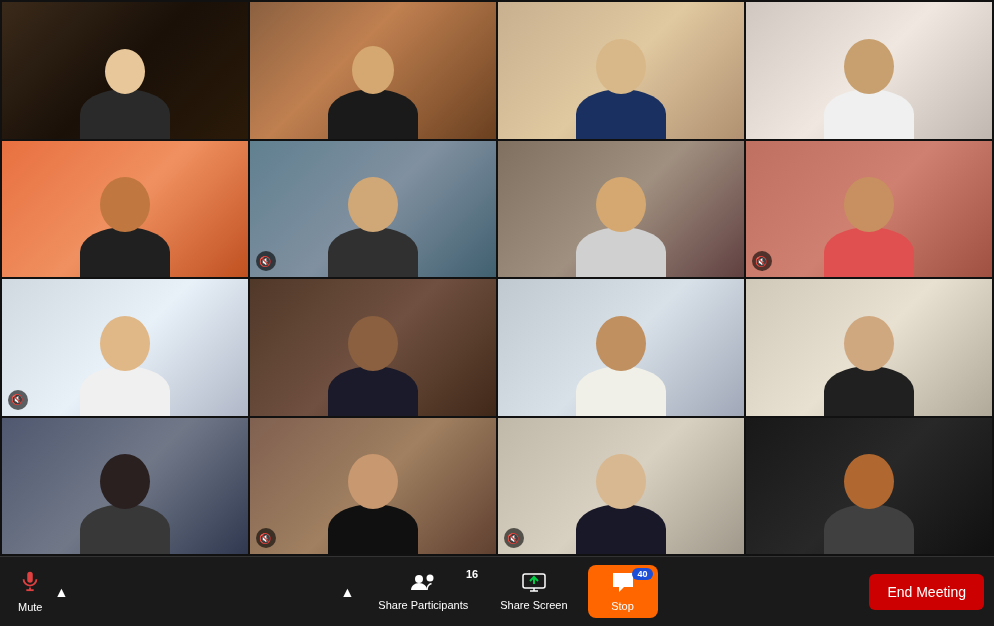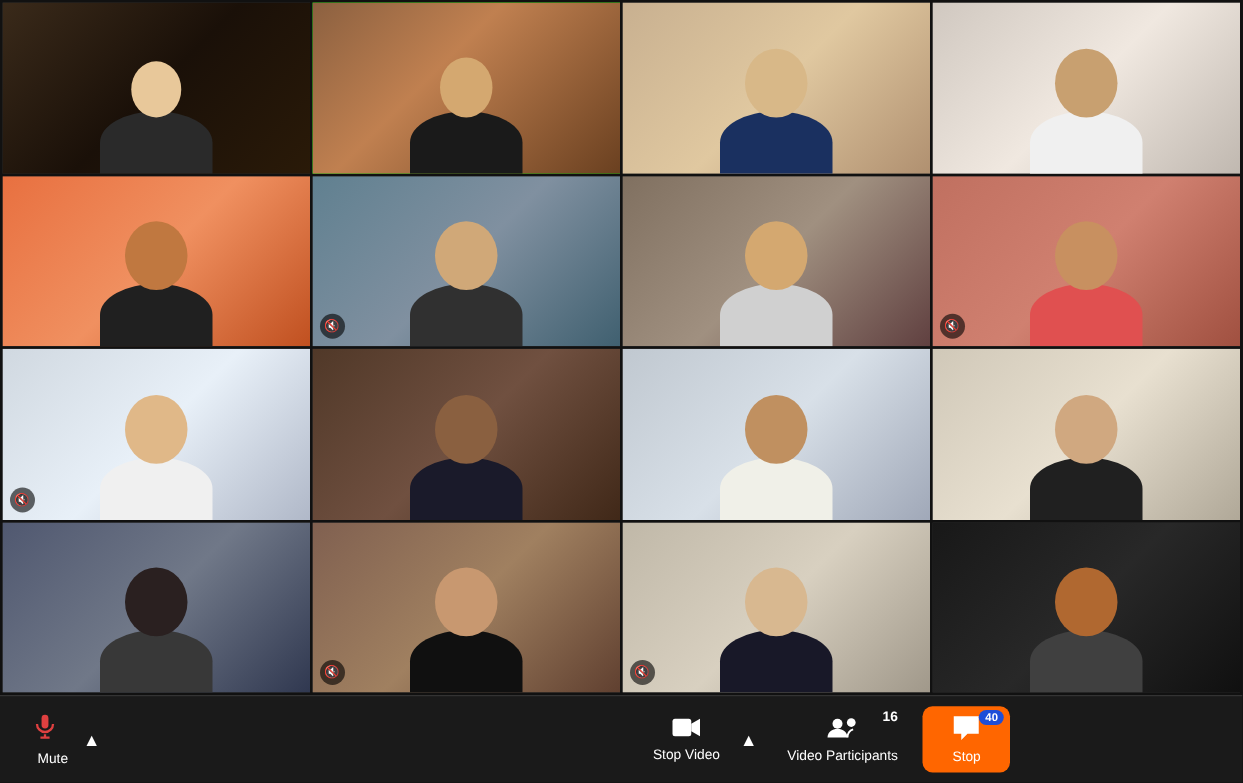--- a/index.html
+++ b/index.html
@@ -213,21 +213,20 @@
       padding: 6px 8px;
     }
 
     .mute-btn .btn-icon {
       font-size: 22px;
     }
 
     .mute-btn .btn-label {
       font-size: 11px;
       color: #fff;
-      margin-left: 12px;
     }
 
     .mute-chevron {
       display: flex;
       flex-direction: column;
       align-items: center;
       justify-content: center;
       color: white;
       cursor: pointer;
       font-size: 14px;
@@ -420,58 +419,62 @@
       </div>
       <div class="mute-chevron">
         <span>▲</span>
       </div>
     </div>
   </div>
 
   <div class="toolbar-center">
 
     <div style="display:flex; align-items:center;">
-      <button class="tool-btn">
-        <span class="btn-icon">
-          <svg width="24" height="18" viewBox="0 0 24 18" fill="white">
-            <rect x="1" y="2" width="15" height="14" rx="2" fill="white"></rect>
-            <path d="M16 6l7-4v14l-7-4V6z" fill="white"></path>
-          </svg>
-        </span>
-        <span class="btn-label">Stop Video</span>
-      </button>
       <div class="mute-chevron">
         <span>▲</span>
       </div>
     </div>
 
 
     <div style="display:flex; align-items:center; position:relative;">
       <button class="tool-btn" style="position:relative;">
         <span class="btn-icon">
           <svg width="26" height="20" viewBox="0 0 26 20" fill="white">
             <circle cx="9" cy="7" r="4" fill="white"></circle>
             <path d="M1 18c0-4 3.6-7 8-7s8 3 8 7" fill="white"></path>
             <circle cx="20" cy="6" r="3.5" fill="white"></circle>
             <path d="M17 18c0-3 1.5-5.5 4.5-6.5" stroke="white" stroke-width="1.5" fill="none"></path>
           </svg>
         </span>
-        <span class="btn-label">Video Participants</span>
-        <span style="position:absolute; top:2px; right:12px; color:white; font-size:11px; font-weight:bold;margin-left:26px;">16</span>
+        <span class="btn-label">Share Participants</span>
+        <span style="position:absolute; top:2px; right:2px; color:white; font-size:11px; font-weight:bold;margin-left:26px;">16</span>
       </button>
     </div>
 
+    <button class="tool-btn">
+      <span class="btn-icon">
+        <svg width="24" height="20" viewBox="0 0 24 20" fill="none">
+          <rect x="1" y="2" width="22" height="14" rx="2" stroke="white" stroke-width="1.5" fill="none"></rect>
+          <path d="M8 19h8M12 16v3" stroke="white" stroke-width="1.5"></path>
+          <path d="M8 9l4-4 4 4M12 5v7" stroke="#00cc44" stroke-width="2"></path>
+        </svg>
+      </span>
+      <span class="btn-label">Share Screen</span>
+    </button>
 
     <button class="tool-btn tool-btn-chat" style="position:relative;">
       <span class="btn-icon">
         <svg width="24" height="22" viewBox="0 0 24 22" fill="white">
           <path d="M2 2h20v14H13l-5 5v-5H2z" fill="white"></path>
         </svg>
       </span>
       <span class="btn-label">Stop</span>
       <span style="position:absolute; top:3px; right:5px; background:#1d4ed8; color:white; border-radius:10px; font-size:9px; padding:1px 5px; font-weight:bold;">40</span>
     </button>
 
 
   </div>
 
+  <div class="toolbar-right">
+    <button class="end-btn">End Meeting</button>
+  </div>
 
 </div>
 
 </body></html>

